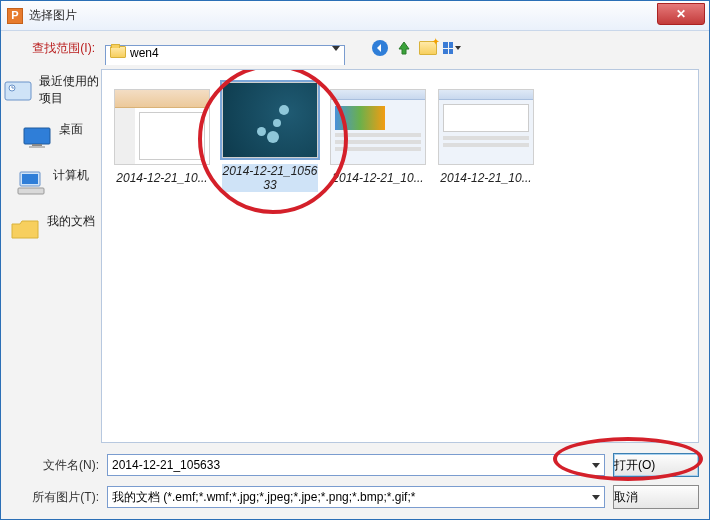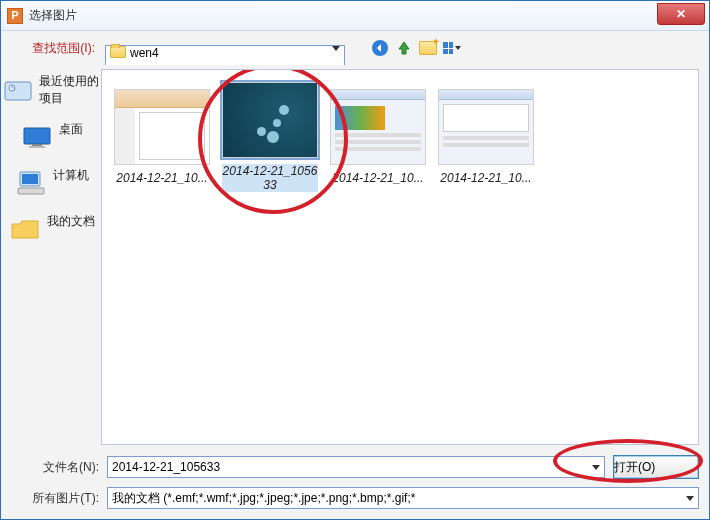--- a/index.html
+++ b/index.html
@@ -230,18 +230,21 @@
       <div class="btn primary">
         <span>打开(O)</span>
       </div>
     </div>
     <div class="brow">
       <div class="lbl">所有图片(T):</div>
       <div class="field">
         <div class="text">我的文档 (*.emf;*.wmf;*.jpg;*.jpeg;*.jpe;*.png;*.bmp;*.gif;*</div>
         <div class="arrow"></div>
       </div>
+      <div class="btn">
+        <span>取消</span>
+      </div>
     </div>
 
     <div class="annot" style="right:6px; top:-10px; width:150px; height:44px; border-radius:50%;"></div>
   </div>
 
 </div>
 
 </body></html>

